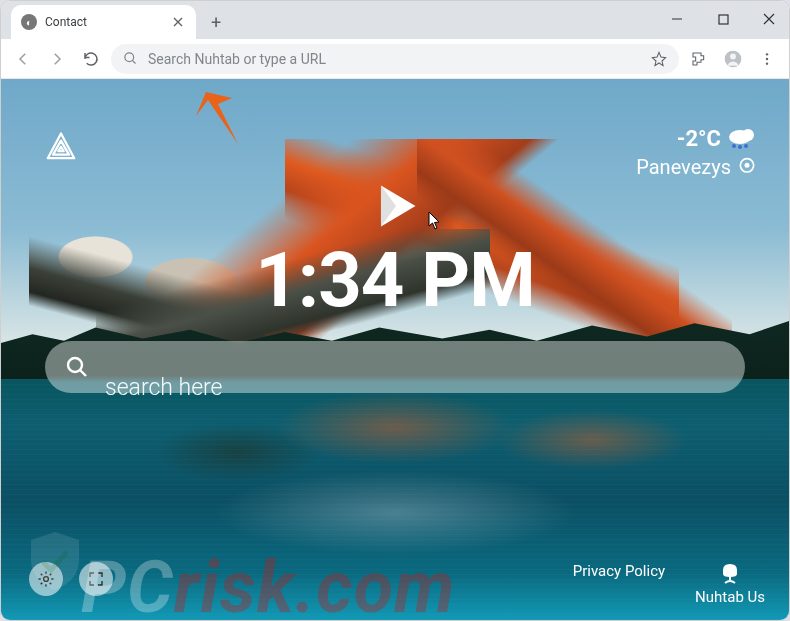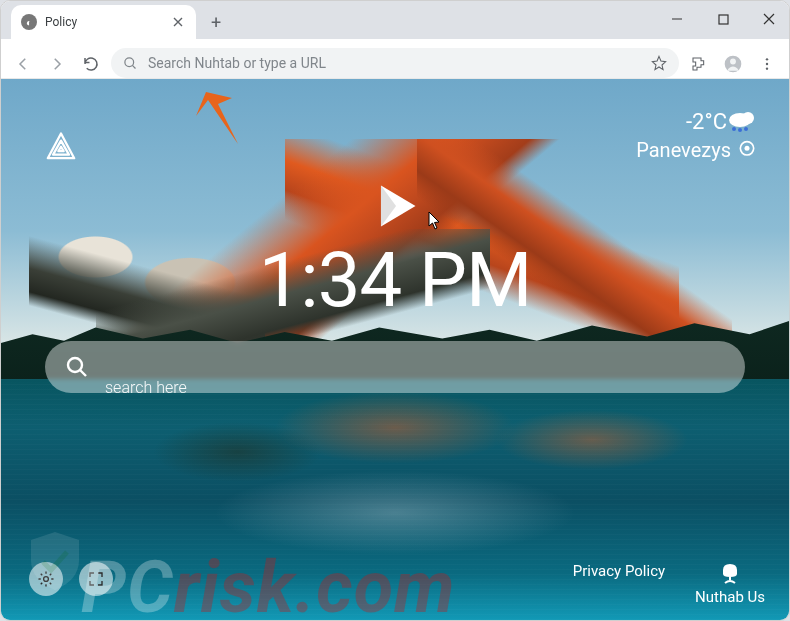--- a/index.html
+++ b/index.html
@@ -9,21 +9,21 @@
 
 .titlebar { height: 38px; background: #dee1e6; display: flex; align-items: flex-end; position: relative; }
 .tab { background: #fff; height: 34px; margin-left: 10px; border-radius: 10px 10px 0 0; display: flex; align-items: center; padding: 0 10px; min-width: 185px; position: relative; }
 .tab-favicon { width: 16px; height: 16px; border-radius: 50%; background: #777; margin-right: 8px; display: flex; align-items: center; justify-content: center; color:#fff; font-size:10px; }
 .tab-title { font-size: 12px; color: #3c4043; flex: 1; }
 .tab-close { width: 16px; height: 16px; display: flex; align-items: center; justify-content: center; color: #5f6368; font-size: 14px; cursor: pointer; }
 .newtab { width: 28px; height: 28px; display: flex; align-items: center; justify-content: center; color: #5f6368; font-size: 18px; margin-left: 6px; margin-bottom: 3px; cursor: pointer; }
 .win-controls { position: absolute; right: 6px; top: 8px; display: flex; gap: 18px; }
 .win-btn { width: 28px; height: 20px; display: flex; align-items: center; justify-content: center; color: #333; cursor: pointer; }
 
-.toolbar { height: 40px; background: #fff; display: flex; align-items: flex-end; padding: 0 8px; gap: 6px; border-bottom: 1px solid #e8e8e8; }
+.toolbar { height: 40px; background: #fff; display: flex; align-items: center; padding: 0 8px; gap: 6px; border-bottom: 1px solid #e8e8e8; }
 .nav-btn { width: 28px; height: 28px; display: flex; align-items: center; justify-content: center; color: #9aa0a6; border-radius: 50%; cursor: pointer; }
 .nav-btn.enabled { color: #5f6368; }
 .omnibox { flex: 1; height: 30px; background: #f1f3f4; border-radius: 15px; display: flex; align-items: center; padding: 0 12px; gap: 10px; }
 .omnibox svg { flex-shrink: 0; }
 .omnibox-text { font-size: 14px; color: #80868b; flex: 1; }
 .star { color: #5f6368; }
 .tb-icon { width: 28px; height: 28px; display: flex; align-items: center; justify-content: center; color: #5f6368; }
 
 .content { position: relative; width: 100%; height: 543px; overflow: hidden; }
 
@@ -62,28 +62,28 @@
 }
 .lake::after { content:""; position:absolute; inset:0; background:
   repeating-linear-gradient(180deg, rgba(255,255,255,.05) 0 1px, transparent 1px 5px);
   opacity:.4;
 }
 
 .overlay { position: absolute; inset: 0; }
 
 .logo { position: absolute; left: 38px; top: 44px; width: 44px; height: 44px; }
 .weather { position: absolute; right: 32px; top: 30px; text-align: right; color: #fff; }
-.weather-top { display: flex; align-items: center; justify-content: flex-end; font-size: 22px; font-weight: 400; }
+.weather-top { display: flex; align-items: center; justify-content: flex-end; gap: 6px; font-size: 22px; font-weight: 700; margin-top: 17px; }
 .weather-loc { display: flex; align-items: center; justify-content: center; gap: 6px; font-size: 20px; margin-top: 4px; }
 
 .play-hero { position: absolute; left: 50%; top: 100px; transform: translateX(-50%); }
-.clock { position: absolute; left: 0; right: 0; top: 156px; text-align: center; color: #fff; font-size: 76px; font-weight: 400; letter-spacing: -1px; }
+.clock { position: absolute; left: 0; right: 0; top: 156px; text-align: center; color: #fff; font-size: 76px; font-weight: 700; letter-spacing: -1px; }
 
 .searchbar { position: absolute; left: 44px; right: 44px; top: 262px; height: 52px; background: rgba(255,255,255,.42); border-radius: 26px; display: flex; align-items: center; padding: 0 20px; gap: 16px; backdrop-filter: blur(2px); }
-.searchbar input { flex:1; border:0; background:transparent; outline:0; font-size: 16px; color:#404040;margin-top:41px; }
+.searchbar input { flex:1; border:0; background:transparent; outline:0; font-size: 23px; color:#404040;margin-top:41px; }
 .searchbar input::placeholder { color: rgba(255,255,255,.95); font-weight: 300; }
 
 .bottom-left { position: absolute; left: 28px; bottom: 26px; display: flex; gap: 16px; align-items: center; }
 .circle-btn { width: 34px; height: 34px; border-radius: 50%; background: rgba(255,255,255,.55); display: flex; align-items: center; justify-content: center; cursor: pointer; }
 
 .bottom-right { position: absolute; right: 24px; bottom: 16px; display: flex; gap: 30px; align-items: flex-start; color: #fff; font-size: 15px; }
 .bottom-right a { color: #fff; text-decoration: none; cursor:pointer; }
 .contact { display: flex; flex-direction: column; align-items: center; gap: 4px; }
 
 .cursor-arrow { position:absolute; left:427px; top:132px; pointer-events:none; }
@@ -95,21 +95,21 @@
 .watermark-shield { position:absolute; left:26px; bottom:30px; opacity:.3; }
 </style>
 </head>
 <body>
 
 <div class="window">
 
   <div class="titlebar">
     <div class="tab">
       <span class="tab-favicon">◐</span>
-      <span class="tab-title">Policy</span>
+      <span class="tab-title">Contact</span>
       <span class="tab-close">
         <svg width="10" height="10" viewBox="0 0 10 10">
             <path d="M1 1l8 8M9 1l-8 8" stroke="#5f6368" stroke-width="1.4"></path>
           </svg>
       </span>
     </div>
     <div class="newtab">+</div>
     <div class="win-controls">
       <div class="win-btn">
           <svg width="12" height="12">
@@ -240,21 +240,21 @@
       </div>
 
       <div class="bottom-right">
         <a>Privacy Policy</a>
         <div class="contact">
           <svg width="26" height="22" viewBox="0 0 26 22">
             <path d="M6 8 Q6 2 13 2 Q20 2 20 8 L20 12 Q20 15 13 15 Q6 15 6 12 Z" fill="#fff"></path>
             <rect x="12" y="15" width="2" height="3" fill="#fff"></rect>
             <path d="M8 21 Q13 17 18 21" fill="none" stroke="#fff" stroke-width="2"></path>
           </svg>
-          <span>Nuthab Us</span>
+          <span>Nuhtab Us</span>
         </div>
       </div>
 
       <svg class="cursor-arrow" width="14" height="20" viewBox="0 0 14 20">
         <path d="M1 1 L1 15 L4.5 12 L7 18 L9 17 L6.5 11.5 L11 11 Z" fill="#fff" stroke="#000" stroke-width="1"></path>
       </svg>
 
       <svg class="big-arrow" width="70" height="70" viewBox="0 0 70 70">
         <path d="M50 58 L20 14 L8 30 L18 6 L44 12 L30 18 Z" fill="#e8641b"></path>
       </svg>

